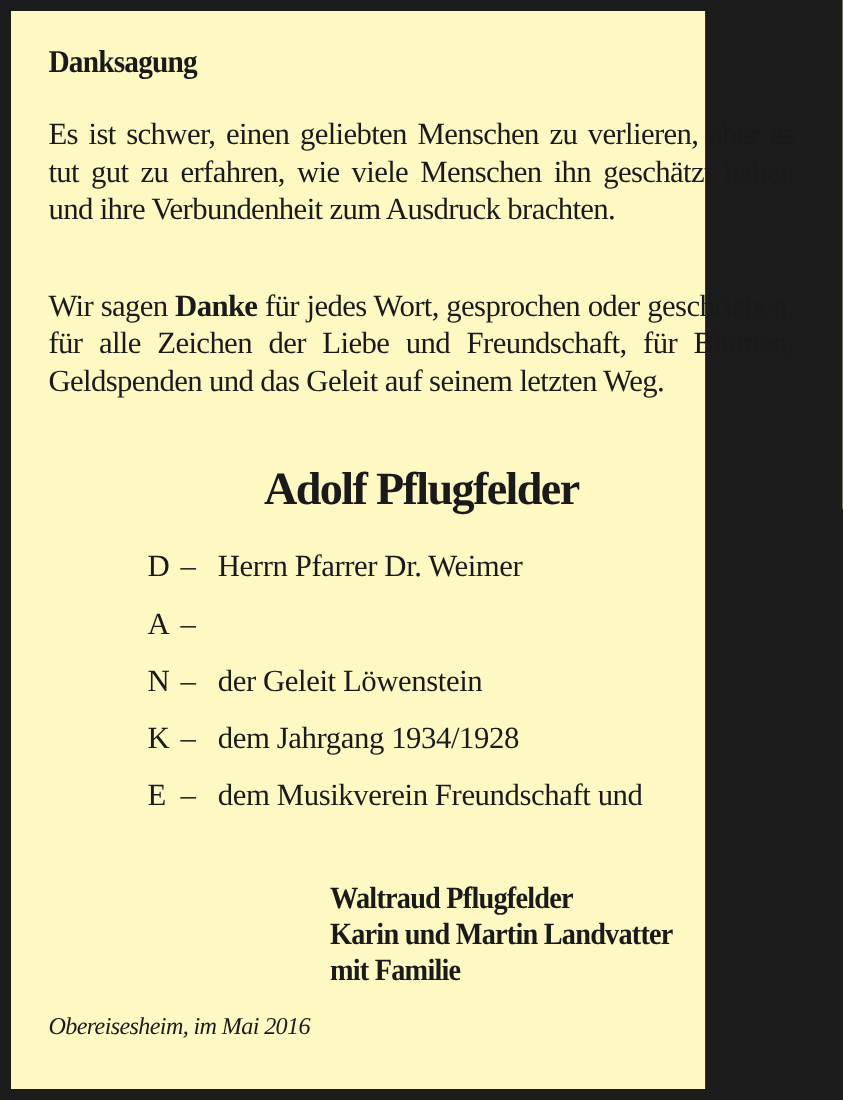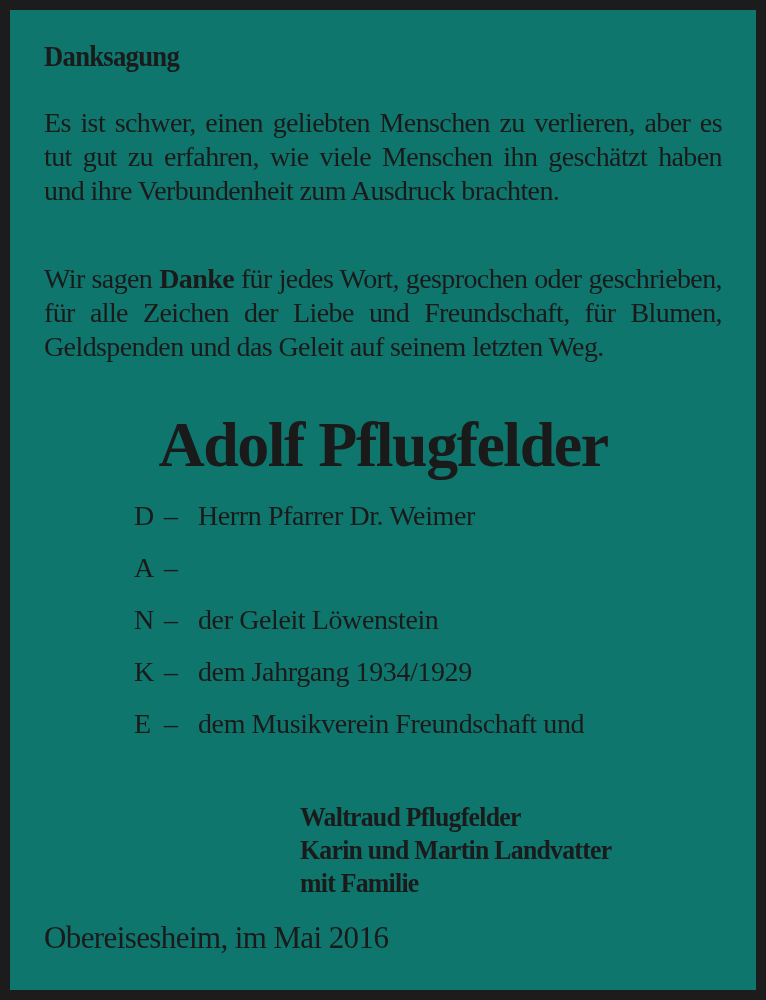--- a/index.html
+++ b/index.html
@@ -7,22 +7,22 @@
       width: 766px; height: 1000px;
       background: #1c1c1c;
       position: relative;
       overflow: hidden;
       font-family: "Liberation Serif", "DejaVu Serif", serif;
       color: #1a1a1a;
     }
     .card {
       position: absolute;
       left: 10px; top: 10px;
-      width: 746px; height: 980px;
-      background: #0f766e;
+      width: 631px; height: 980px;
+      background: #fef9c3;
     }
     .abs { position: absolute; white-space: nowrap; }
     .heading {
       left: 34px; top: 30px;
       font-size: 29px; font-weight: bold;
       letter-spacing: -0.8px;
       transform: scaleX(0.92); transform-origin: left top;
     }
     .para {
       position: absolute;
@@ -31,21 +31,21 @@
       text-align: justify;
       text-align-last: left;
       letter-spacing: -0.6px;
     }
     .para b { font-weight: bold; }
     .p1 { top: 96px; }
     .p2 { top: 252px; }
     .name {
       left: 0; width: 746px; text-align: center;
       top: 400px;
-      font-size: 64px; font-weight: bold;
+      font-size: 42px; font-weight: bold;
       letter-spacing: -1.5px;
       line-height: 70px;
     }
     .list {
       position: absolute;
       left: 124px; top: 490px;
       font-size: 28px;
       letter-spacing: -0.4px;
     }
     .row { display: flex; align-items: flex-start; margin-bottom: 20px; line-height: 32px; }
@@ -55,22 +55,23 @@
     .sign {
       position: absolute;
       left: 290px; top: 790px;
       font-size: 28px; font-weight: bold;
       line-height: 33px;
       letter-spacing: -0.8px;
       transform: scaleX(0.92); transform-origin: left top;
     }
     .place {
       left: 34px; top: 910px;
-      font-size: 31px;
+      font-size: 22px;
       letter-spacing: -0.6px;
+      font-style: italic;
     }
   </style>
 </head>
 <body>
 
 <div class="card">
   <div class="abs heading">Danksagung</div>
 
   <div class="para p1">Es ist schwer, einen geliebten Menschen zu verlieren, aber es tut gut zu erfahren, wie viele Menschen ihn geschätzt haben und ihre Verbundenheit zum Ausdruck brachten.</div>
 
@@ -89,21 +90,21 @@
       <span class="dash">–</span>
     </div>
     <div class="row">
       <span class="letter">N</span>
       <span class="dash">–</span>
       <span class="entry-text">der Geleit Löwenstein</span>
     </div>
     <div class="row">
       <span class="letter">K</span>
       <span class="dash">–</span>
-      <span class="entry-text">dem Jahrgang 1934/1929</span>
+      <span class="entry-text">dem Jahrgang 1934/1928</span>
     </div>
     <div class="row">
       <span class="letter">E</span>
       <span class="dash">–</span>
       <span class="entry-text"><span>dem Musikverein Freundschaft und</span><br></span>
     </div>
   </div>
 
   <div class="sign">
     <div>Waltraud Pflugfelder</div>

